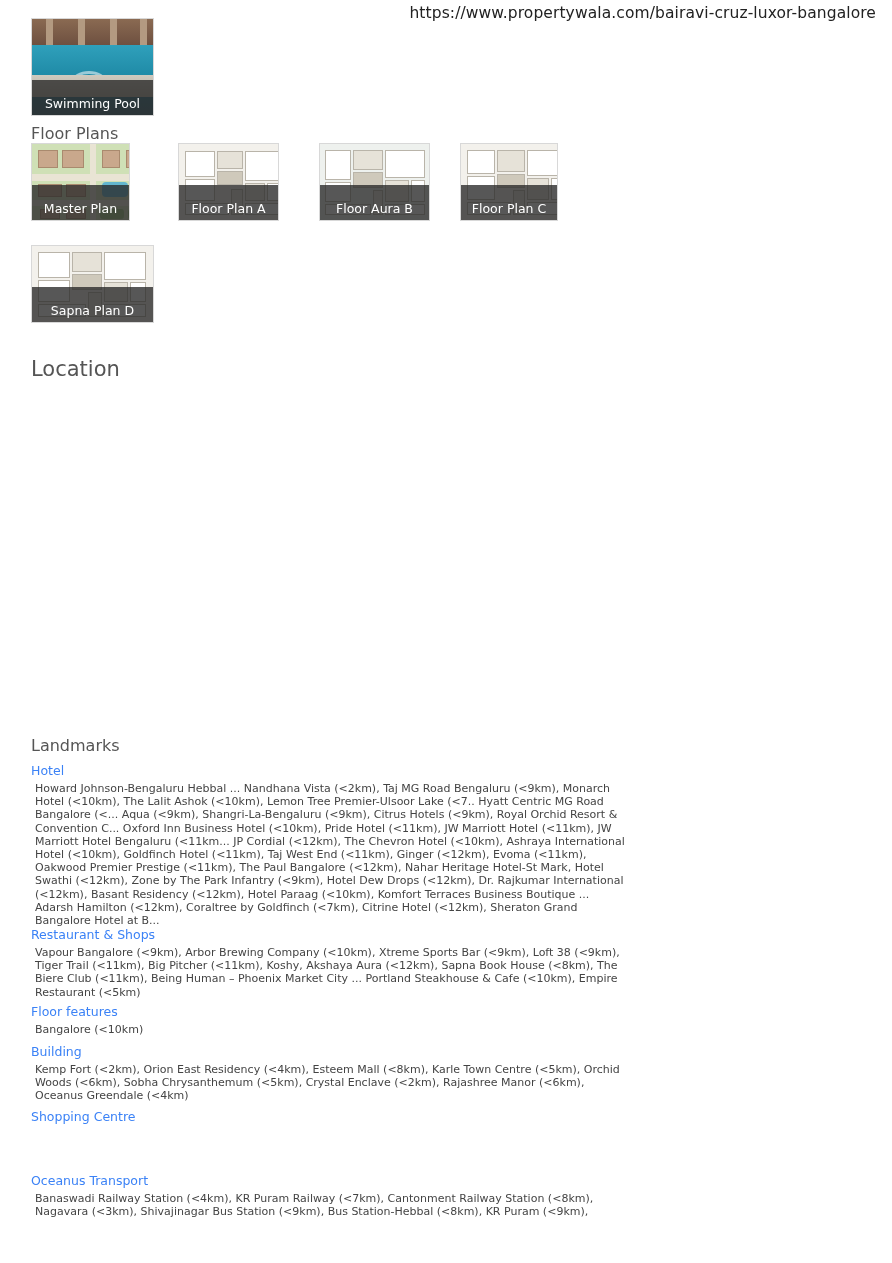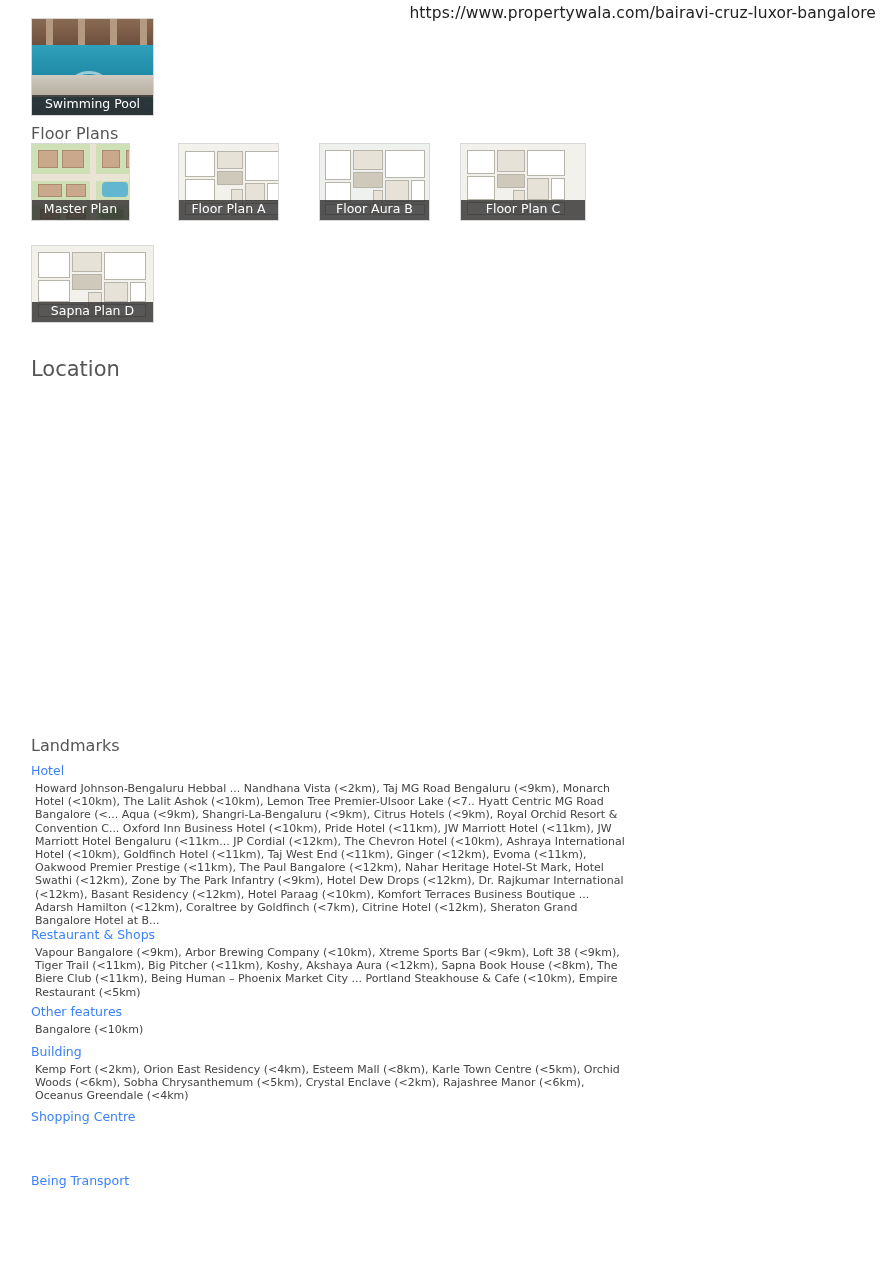--- a/index.html
+++ b/index.html
@@ -37,21 +37,21 @@
   }
   .thumb .caption {
     position: absolute;
     left: 0;
     right: 0;
     bottom: 0;
     background: rgba(40,40,40,0.78);
     color: #ffffff;
     font-size: 12.5px;
     text-align: center;
-    padding: 1px 2px 4px 2px;
+    padding: 16px 2px 4px 2px;
     font-family: "DejaVu Sans", "Liberation Sans", sans-serif;
     white-space: nowrap;
     overflow: hidden;
   }
 
   
   #pool-thumb {
     position: absolute;
     left: 31px;
     top: 18px;
@@ -205,21 +205,21 @@
     <div class="blk" style="left:5px; top:38px; width:26px; height:20px;"></div>
     <div class="blk sh" style="left:65px; top:36px; width:24px; height:22px;"></div>
     <div class="blk" style="left:91px; top:36px; width:14px; height:22px;"></div>
     <div class="blk" style="left:5px; top:60px; width:46px; height:11px;"></div>
     <div class="blk sh" style="left:53px; top:46px; width:10px; height:25px;"></div>
     <div class="blk" style="left:65px; top:60px; width:40px; height:11px;"></div>
   </div>
   <div class="caption">Floor Aura B</div>
 </div>
 
-<div class="thumb fp" id="fp3" style="left:460px; top:143px; width:126px;">
+<div class="thumb fp" id="fp3" style="left:460px; top:143px; width:98px;">
   <div class="plan-art">
     <div class="blk" style="left:6px; top:6px; width:28px; height:24px;"></div>
     <div class="blk sh" style="left:36px; top:6px; width:28px; height:22px;"></div>
     <div class="blk" style="left:66px; top:6px; width:38px; height:26px;"></div>
     <div class="blk dk" style="left:36px; top:30px; width:28px; height:14px;"></div>
     <div class="blk" style="left:6px; top:32px; width:28px; height:24px;"></div>
     <div class="blk sh" style="left:66px; top:34px; width:22px; height:22px;"></div>
     <div class="blk" style="left:90px; top:34px; width:14px; height:22px;"></div>
     <div class="blk" style="left:6px; top:58px; width:44px; height:13px;"></div>
     <div class="blk sh" style="left:52px; top:46px; width:12px; height:25px;"></div>
@@ -253,28 +253,29 @@
   <div class="lm-group-title">Hotel</div>
   <div class="lm-body">Howard Johnson-Bengaluru Hebbal ...  Nandhana Vista (&lt;2km),  Taj MG Road Bengaluru (&lt;9km), Monarch Hotel (&lt;10km),  The Lalit Ashok (&lt;10km),  Lemon Tree Premier-Ulsoor Lake (&lt;7.. Hyatt Centric MG Road Bangalore (&lt;... Aqua (&lt;9km),  Shangri-La-Bengaluru (&lt;9km),  Citrus Hotels (&lt;9km), Royal Orchid Resort &amp; Convention C... Oxford Inn Business Hotel (&lt;10km),  Pride Hotel (&lt;11km), JW Marriott Hotel (&lt;11km),  JW Marriott Hotel Bengaluru (&lt;11km...  JP Cordial (&lt;12km),  The Chevron Hotel (&lt;10km), Ashraya International Hotel (&lt;10km),  Goldfinch Hotel (&lt;11km),  Taj West End (&lt;11km),  Ginger (&lt;12km), Evoma (&lt;11km),  Oakwood Premier Prestige (&lt;11km),  The Paul Bangalore (&lt;12km),  Nahar Heritage Hotel-St Mark, Hotel Swathi (&lt;12km),  Zone by The Park Infantry (&lt;9km),  Hotel Dew Drops (&lt;12km), Dr. Rajkumar International (&lt;12km),  Basant Residency (&lt;12km),  Hotel Paraag (&lt;10km), Komfort Terraces Business Boutique ...  Adarsh Hamilton (&lt;12km),  Coraltree by Goldfinch (&lt;7km), Citrine Hotel (&lt;12km),  Sheraton Grand Bangalore Hotel at B...</div>
 </div>
 
 <div class="lm-section" style="top:927px;">
   <div class="lm-group-title">Restaurant &amp; Shops</div>
   <div class="lm-body">Vapour Bangalore (&lt;9km),  Arbor Brewing Company (&lt;10km),  Xtreme Sports Bar (&lt;9km),  Loft 38 (&lt;9km), Tiger Trail (&lt;11km),  Big Pitcher (&lt;11km),  Koshy,  Akshaya Aura (&lt;12km),  Sapna Book House (&lt;8km), The Biere Club (&lt;11km),  Being Human – Phoenix Market City ...  Portland Steakhouse &amp; Cafe (&lt;10km), Empire Restaurant (&lt;5km)</div>
 </div>
 
 <div class="lm-section" style="top:1004px;">
-  <div class="lm-group-title">Other features</div>
+  <div class="lm-group-title">Floor features</div>
   <div class="lm-body">Bangalore (&lt;10km)</div>
 </div>
 
 <div class="lm-section" style="top:1044px;">
   <div class="lm-group-title">Building</div>
   <div class="lm-body">Kemp Fort (&lt;2km),  Orion East Residency (&lt;4km),  Esteem Mall (&lt;8km),  Karle Town Centre (&lt;5km), Orchid Woods (&lt;6km),  Sobha Chrysanthemum (&lt;5km),  Crystal Enclave (&lt;2km),  Rajashree Manor (&lt;6km), Oceanus Greendale (&lt;4km)</div>
 </div>
 
 <div class="lm-section" style="top:1109px;">
   <div class="lm-group-title">Shopping Centre</div>
 </div>
 
 <div class="lm-section" style="top:1173px;">
-  <div class="lm-group-title">Being Transport</div>
+  <div class="lm-group-title">Oceanus Transport</div>
+  <div class="lm-body">Banaswadi Railway Station (&lt;4km),  KR Puram Railway (&lt;7km),  Cantonment Railway Station (&lt;8km), Nagavara (&lt;3km),  Shivajinagar Bus Station (&lt;9km),  Bus Station-Hebbal (&lt;8km),  KR Puram (&lt;9km),</div>
 </div>
 
 </body></html>

